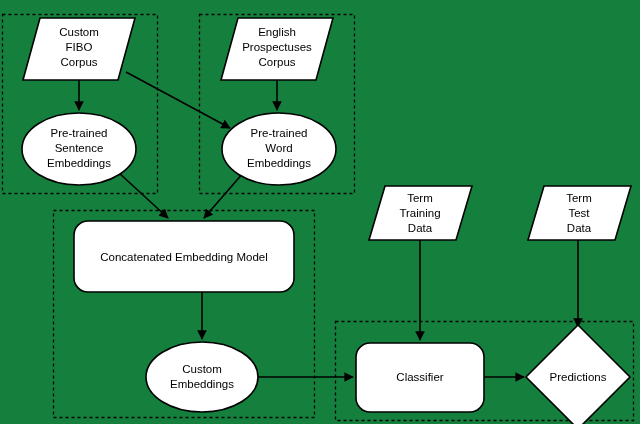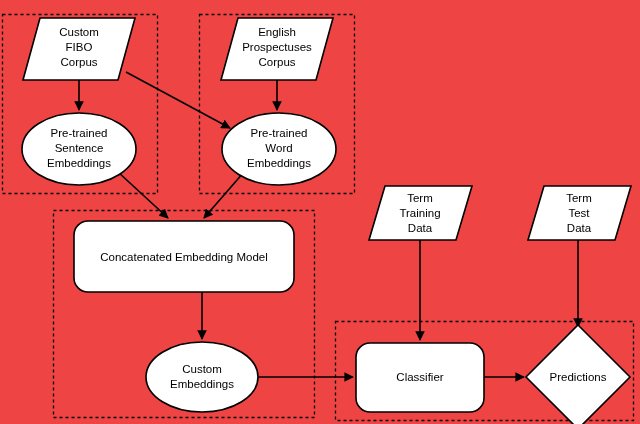--- a/index.html
+++ b/index.html
@@ -4,21 +4,21 @@
 <style>
   html, body {
     margin: 0;
     padding: 0;
     background: #ffffff;
   }
   #canvas {
     position: relative;
     width: 640px;
     height: 424px;
-    background: #ef4444;
+    background: #15803d;
     overflow: hidden;
     font-family: "Liberation Sans", sans-serif;
   }
   #canvas svg {
     position: absolute;
     top: 0;
     left: 0;
     width: 640px;
     height: 424px;
   }

